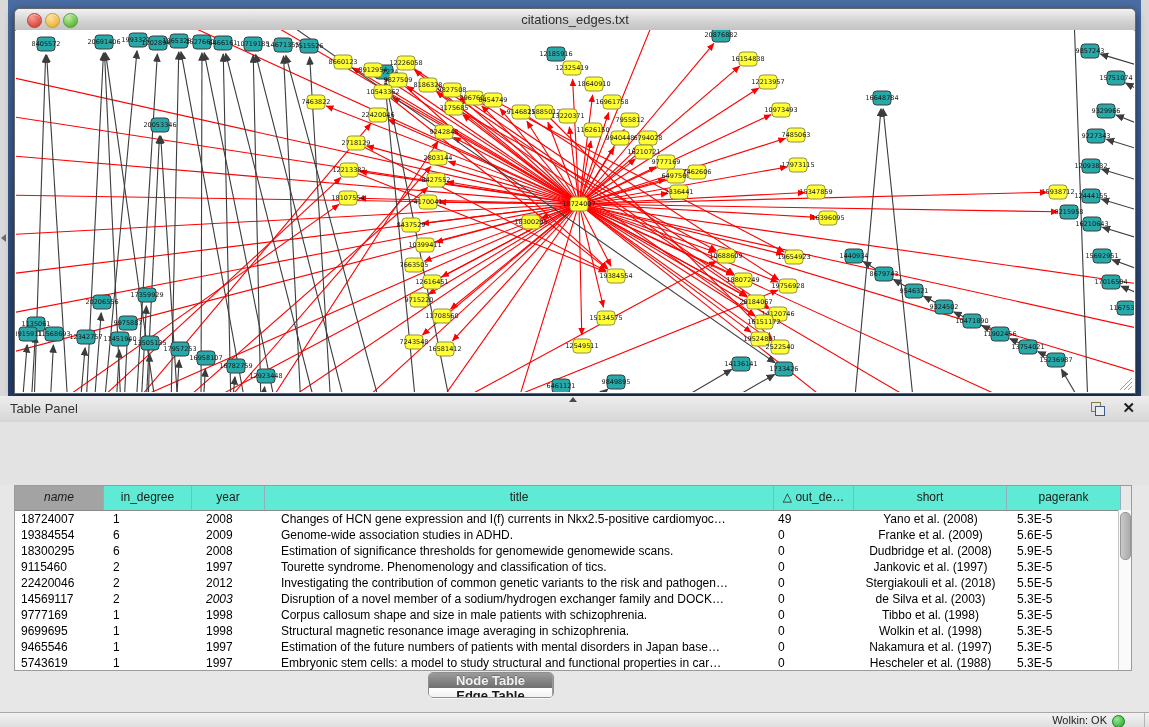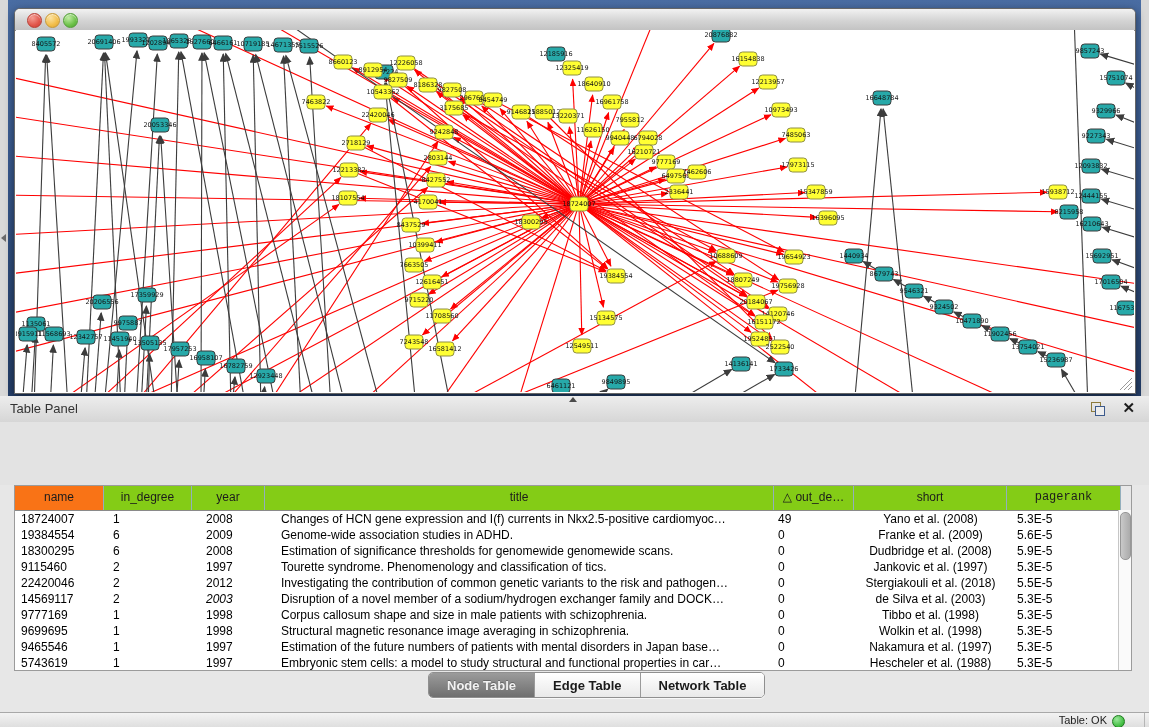--- a/index.html
+++ b/index.html
@@ -38,40 +38,40 @@
   .divider-handle{position:absolute;left:569px;top:1px;width:0;height:0;
     border-left:4px solid transparent;border-right:4px solid transparent;border-bottom:5px solid #4a4a4a;}
   .float-btn{position:absolute;right:44px;top:6px;width:14px;height:14px;}
   .float-btn .sq1{position:absolute;left:0;top:0;width:8px;height:8px;border:1px solid #8C7A3C;background:transparent;}
   .float-btn .sq2{position:absolute;right:0;bottom:0;width:8px;height:8px;border:1px solid #3C5A8C;background:#EDEDED;}
   .close-btn{position:absolute;right:14px;top:3px;font-size:15px;font-weight:bold;color:#1d1d1d;line-height:18px;}
   .toolbar{position:absolute;left:0;top:422px;width:1149px;height:63px;background:#E3E3E3;}
   .tablebox{position:absolute;left:14px;top:485px;width:1118px;height:186px;background:#fff;border:1px solid #9B9B9B;box-sizing:border-box;}
   .thead{display:flex;height:24px;border-bottom:1px solid #8a8a8a;background:#C3E1EF;}
   .th{box-sizing:border-box;height:24px;line-height:23px;text-align:center;font-size:12px;color:#1c1c1c;
-    border-right:1px solid #93AEBC;background:#84cc16;overflow:hidden;white-space:nowrap;}
-  .th-name{background:#f97316;}
+    border-right:1px solid #93AEBC;background:#5eead4;overflow:hidden;white-space:nowrap;}
+  .th-name{background:#a3a3a3;font-style:italic;}
   .th-corner{flex:1;background:#E8E8E8;border-right:none;}
   .tbody{position:relative;}
   .tr{display:flex;height:16px;}
   .td{box-sizing:border-box;height:16px;line-height:16px;font-size:12px;color:#000;
     overflow:hidden;white-space:nowrap;}
   .td.c0{padding-left:6px;}
   .td.c1{padding-left:9px;}
   .td.c2{padding-left:14px;}
   .td.c3{padding-left:16px;}
   .td.c4{padding-left:4px;}
   .td.c5{text-align:center;}
   .td.c6{padding-left:10px;}
   .vscroll{position:absolute;right:0;top:24px;width:13px;height:160px;background:#FAFAFA;border-left:1px solid #C6C6C6;box-sizing:border-box;}
   .vthumb{position:absolute;left:1px;top:2px;width:9px;height:46px;border-radius:5px;
     background:linear-gradient(90deg,#C9C9C9,#ABABAB);border:1px solid #979797;}
   
   .tabs{position:absolute;left:428px;top:672px;height:24px;display:flex;
-    border:1px solid #8F8F8F;border-radius:5px;overflow:hidden;background:#fff;box-shadow:0 1px 0 rgba(255,255,255,.7);}
+    border:1px solid #8F8F8F;border-radius:5px;overflow:hidden;background:#fff;box-shadow:0 1px 0 rgba(255,255,255,.7);flex-direction:column;}
   .seg{height:24px;border:none;border-right:1px solid #9A9A9A;padding:0 18px;margin:0;
     font-family:"Liberation Sans",sans-serif;font-size:13px;font-weight:600;color:#1a1a1a;
     background:linear-gradient(180deg,#FFFFFF,#E9E9E9);cursor:default;}
   .seg:last-child{border-right:none;}
   .seg.sel{background:linear-gradient(180deg,#9B9B9B,#6F6F6F);color:#F2F2F2;text-shadow:0 -1px 0 rgba(0,0,0,.25);}
   
   .statusbar{position:absolute;left:0;top:712px;width:1149px;height:15px;
     background:linear-gradient(180deg,#F3F3F3,#DDDDDD);border-top:1px solid #A8A8A8;}
   .statusbar .sep{position:absolute;right:4px;top:0;height:100%;border-left:1px solid #B5B5B5;}
   .memlabel{position:absolute;right:42px;top:1px;font-size:11px;color:#222;}
@@ -85,20 +85,21 @@
   <div class="collapse-arrow"></div>
 </div>
 <div class="side-strip right"></div>
 
 <div class="desktop">
   <div class="iframe">
     <div class="titlebar">
       <span class="tl red"></span>
       <span class="tl yellow"></span>
       <span class="tl green"></span>
+      <div class="wtitle">citations_edges.txt</div>
     </div>
     <div class="netcanvas">
       <svg id="graphsvg" width="1118" height="362" viewBox="0 0 1118 362">
         <defs>
           <marker id="ar" markerWidth="8" markerHeight="8" refX="6.5" refY="3" orient="auto">
             <path d="M0,0 L7,3 L0,6 z" fill="#FE0000"></path>
           </marker>
           <marker id="ak" markerWidth="9" markerHeight="9" refX="7" refY="3.5" orient="auto">
             <path d="M0,0 L8,3.5 L0,7 z" fill="#3C3C3C"></path>
           </marker>
@@ -770,21 +771,21 @@
 </div>
 
 <div class="tablebox">
   <div class="thead" id="thead">
       <div class="th th-name" style="width: 89px;">name</div>
       <div class="th" style="width: 88px;">in_degree</div>
       <div class="th" style="width: 73px;">year</div>
       <div class="th" style="width: 509px;">title</div>
       <div class="th" style="width: 80px;">△ out_de…</div>
       <div class="th" style="width: 153px;">short</div>
-      <div class="th" style="width: 114px; font-family: Liberation Mono, monospace;">pagerank</div>
+      <div class="th" style="width: 114px;">pagerank</div>
       <div class="th th-corner"></div>
     </div>
   <div class="tbody" id="tbody">
       <div class="tr">
         <div class="td c0" style="width: 89px;">18724007</div>
         <div class="td c1" style="width: 88px;">1</div>
         <div class="td c2" style="width: 73px;">2008</div>
         <div class="td c3" style="width: 509px;">Changes of HCN gene expression and I(f) currents in Nkx2.5-positive cardiomyoc…</div>
         <div class="td c4" style="width: 80px;">49</div>
         <div class="td c5" style="width: 153px;">Yano et al. (2008)</div>
@@ -877,16 +878,16 @@
   </div>
 </div>
 
 <div class="tabs" id="tabs">
     <button class="seg sel">Node Table</button>
     <button class="seg">Edge Table</button>
     <button class="seg">Network Table</button>
   </div>
 
 <div class="statusbar">
-  <span class="memlabel">Table: OK</span>
+  <span class="memlabel">Wolkin: OK</span>
   <span class="memdot"></span>
   <span class="sep"></span>
 </div>
 
 </body></html>

